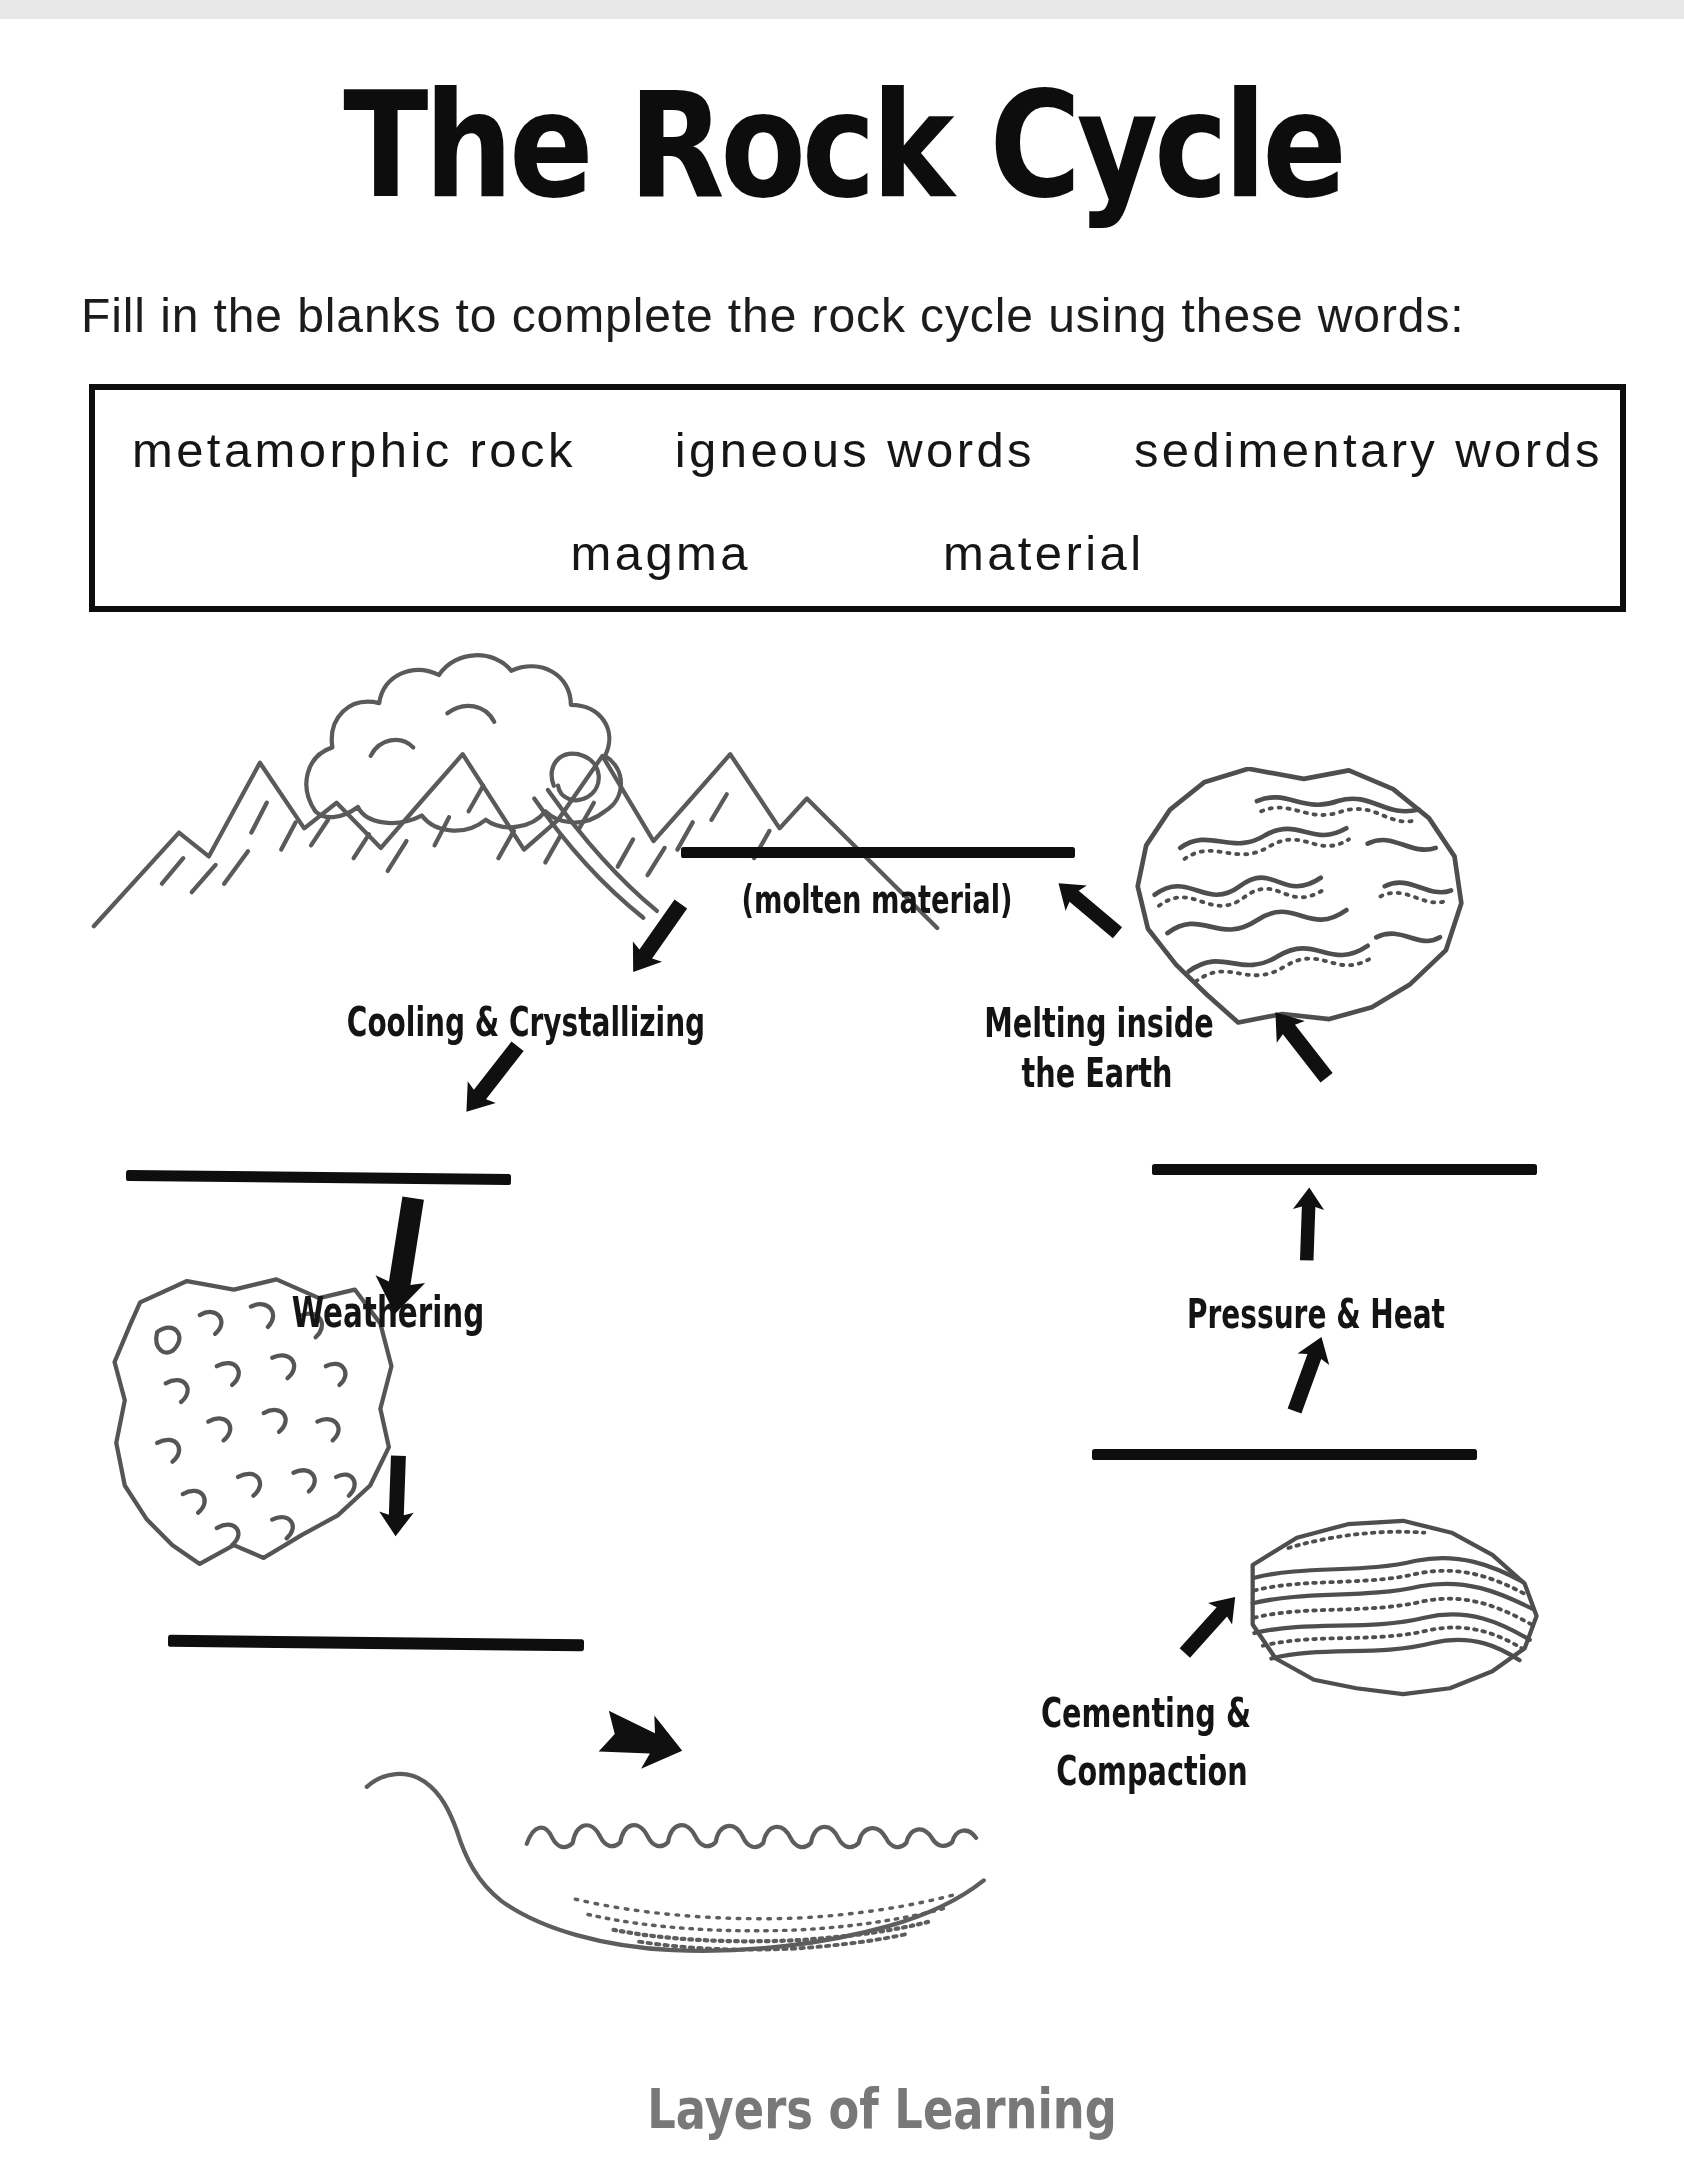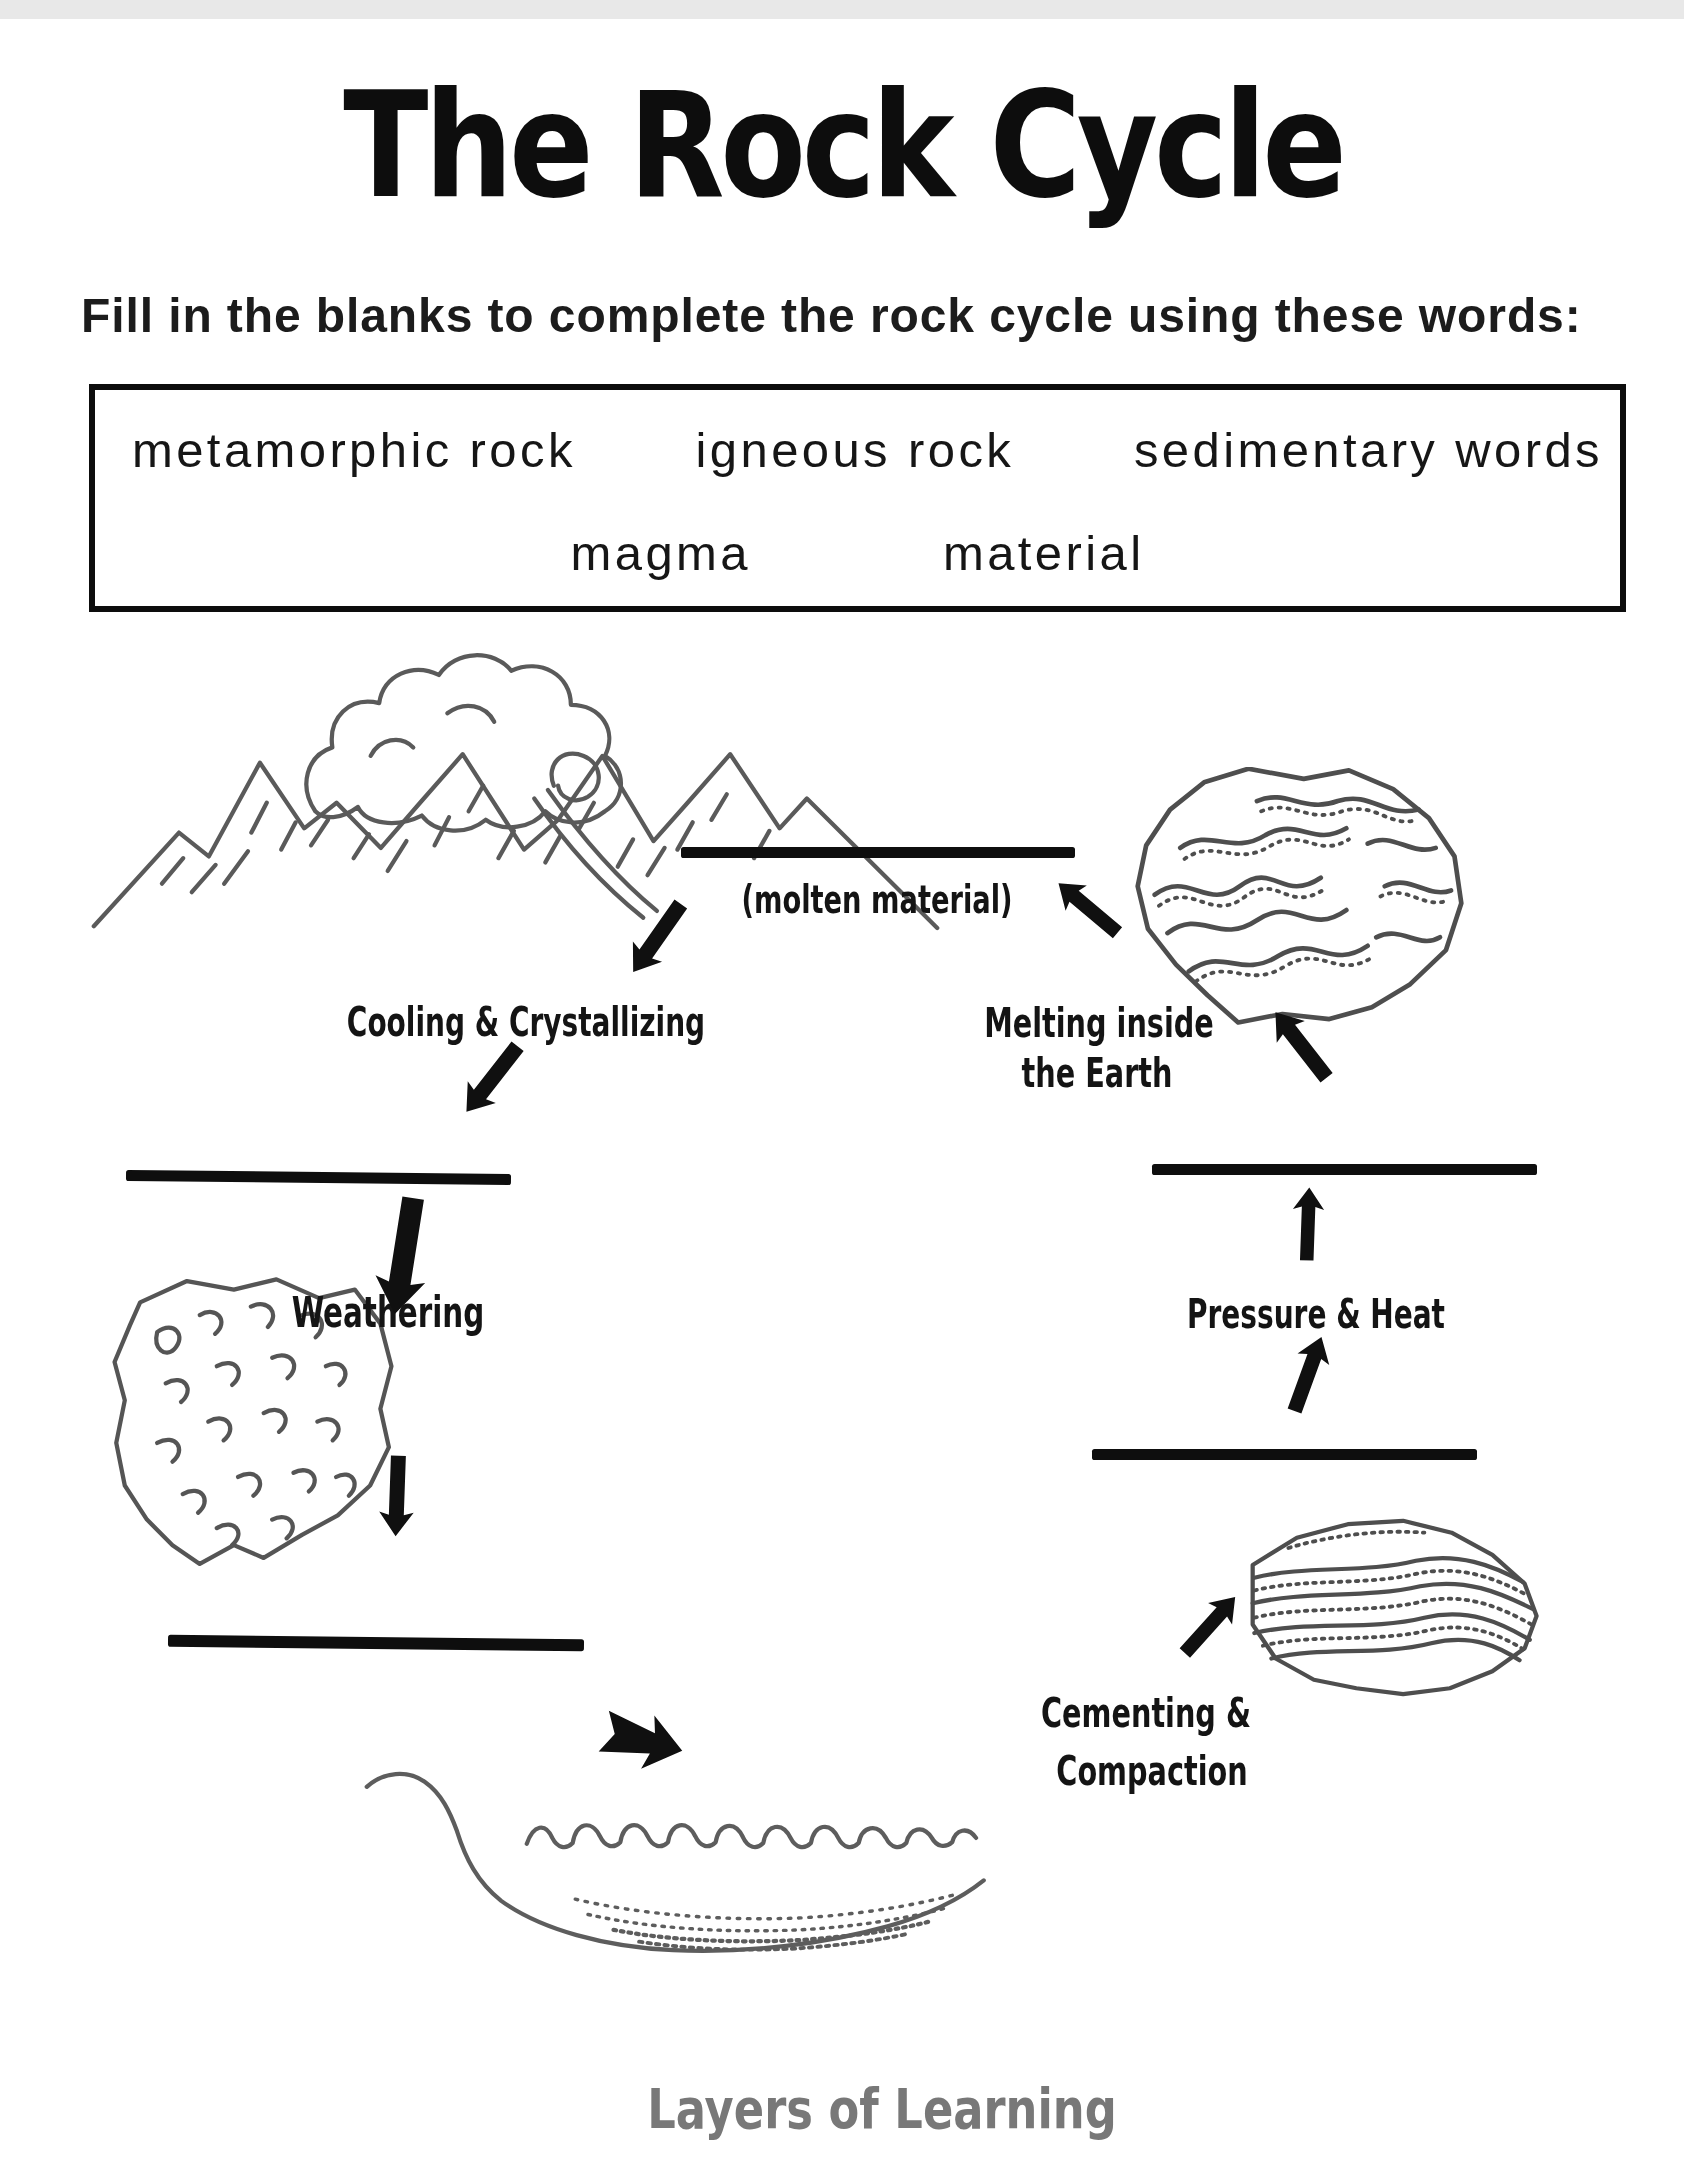--- a/index.html
+++ b/index.html
@@ -15,21 +15,21 @@
   .title{
     position:absolute;left:50%;top:41px;
     transform:translateX(-50%) scaleX(.85);
     transform-origin:center top;
     font-size:147px;font-weight:bold;letter-spacing:-5.1px;
     color:#0d0d0d;white-space:nowrap;
   }
   .instruction{
     position:absolute;left:81px;top:269px;
     font-family:"Liberation Sans", sans-serif;
-    font-size:48px;font-weight:700;letter-spacing:0.9px;
+    font-size:48px;font-weight:400;letter-spacing:0.9px;
     color:#1c1c1c;white-space:nowrap;
   }
   
   .word-bank{
     position:absolute;left:89px;top:365px;
     width:1493px;height:216px;
     border:6px solid #0d0d0d;background:#ffffff;padding-left:32px;
   }
   .wb-row1{
     position:absolute;left:0;right:0;top:32px;
@@ -68,21 +68,21 @@
 <body>
 
 <div class="page">
 
   <div class="title">The Rock Cycle</div>
   <div class="instruction">Fill in the blanks to complete the rock cycle using these words:</div>
 
   <div class="word-bank">
     <div class="wb-row1">
       <span class="wb-word">metamorphic rock</span>
-      <span class="wb-word">igneous rock</span>
+      <span class="wb-word">igneous words</span>
       <span class="wb-word">sedimentary words</span>
     </div>
     <div class="wb-row2">
       <span class="wb-word">magma</span>
       <span class="wb-word">material</span>
     </div>
   </div>
 
   <div class="sketch" style="left:81px;top:609px;width:869px;height:341px;">
     <svg viewBox="0 0 1020 400" fill="none" stroke="#5a5a5a" stroke-width="5" stroke-linecap="round" stroke-linejoin="round">

